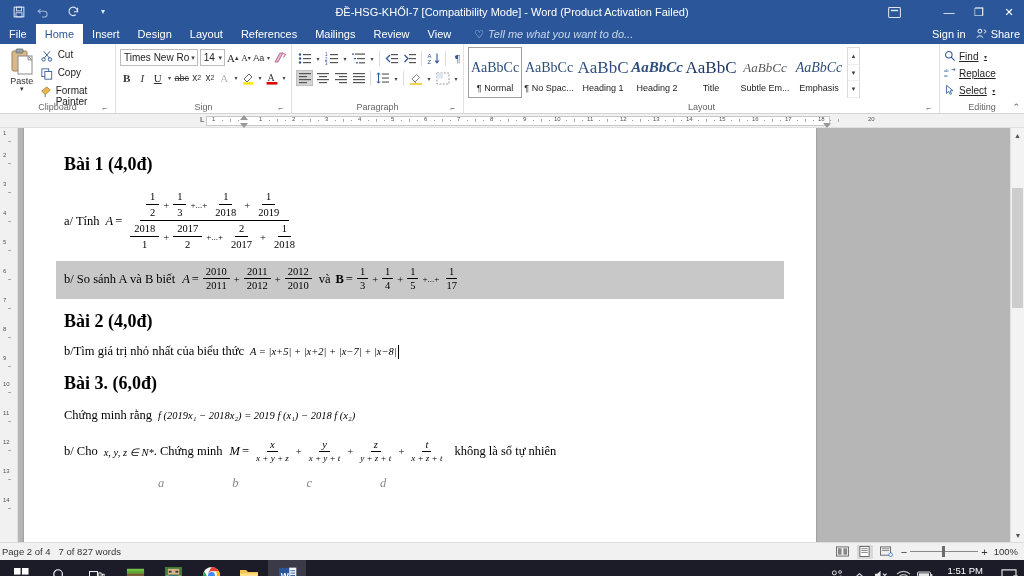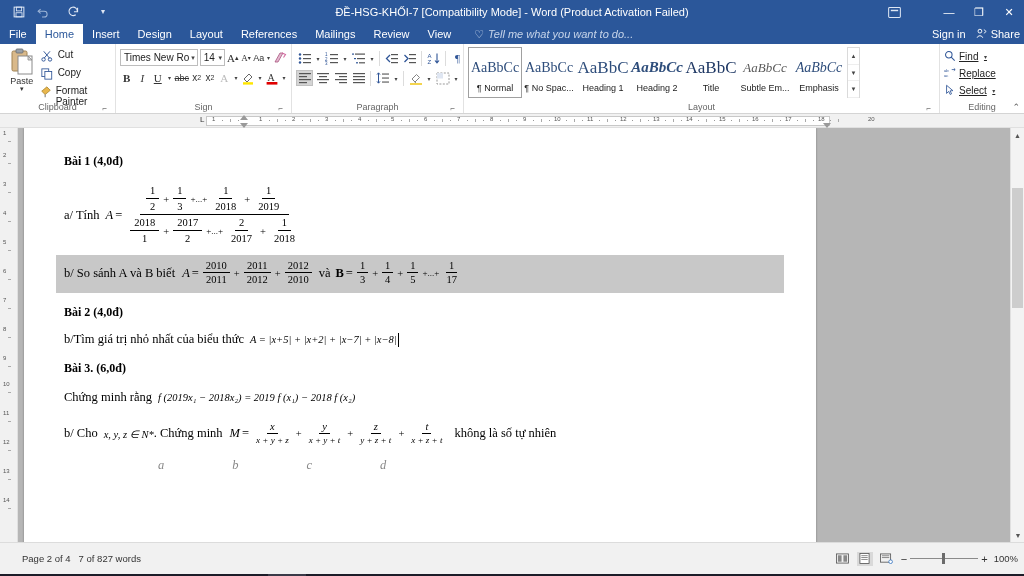--- a/index.html
+++ b/index.html
@@ -170,21 +170,21 @@
   .vtick { position: absolute; left: 3px; font-size: 6px; color: #555; }
   .vdash { position: absolute; left: 8px; width: 3px; height: 1px; background: #aaa; }
 
   .canvas { flex: 1; position: relative; overflow: hidden; background: #b6b6b6; }
   .page {
     position: absolute; left: 6px; top: 0; width: 792px; height: 430px;
     background: #fff; box-shadow: 0 0 2px rgba(0,0,0,.35);
   }
   .doc { padding: 26px 40px 0 40px; font-family: "Liberation Serif", serif; color: #000; }
 
-  .q-head { font-size: 12px; font-weight: bold; margin-bottom: 2px; }
+  .q-head { font-size: 18px; font-weight: bold; margin-bottom: 2px; }
   .q-line { font-size: 12.5px; margin: 10px 0; display: flex; align-items: center; flex-wrap: wrap; }
   .mi { font-family: "Liberation Serif", serif; font-style: italic; }
   .mr { font-family: "Liberation Serif", serif; font-style: normal; }
 
   
   .frac { display: inline-flex; flex-direction: column; align-items: center; vertical-align: middle; margin: 0 2px; }
   .frac .num { border-bottom: 1px solid #000; padding: 0 3px 0px 3px; line-height: 1.15; }
   .frac .den { padding: 1px 3px 0 3px; line-height: 1.15; }
   .bigfrac { display: inline-flex; flex-direction: column; align-items: center; vertical-align: middle; }
   .bigfrac .num { border-bottom: 1px solid #000; padding: 0 4px 1px 4px; }
@@ -200,23 +200,23 @@
 
   .scroll-v {
     position: absolute; right: 0; top: 0; width: 14px; height: 414px;
     background: #f3f3f3; border-left: 1px solid #e0e0e0;
   }
   .sv-up, .sv-dn { height: 14px; display: flex; align-items: center; justify-content: center; font-size: 7px; color: #555; }
   .sv-thumb { position: absolute; top: 60px; left: 1px; width: 11px; height: 120px; background: #cdcdcd; }
 
   
   .statusbar {
-    height: 32px; background: #f1f1f1; border-top: 1px solid #dcdcdc;
+    height: 18px; background: #f1f1f1; border-top: 1px solid #dcdcdc;
     display: flex; align-items: center; font-size: 9.5px; color: #333;
-    padding: 0 22px; position: relative; text-align: center;
+    padding: 0 2px; position: relative; text-align: center;
   }
   .sb-item { padding: 0 8px 0 0; white-space: nowrap; }
   .sb-right { position: absolute; right: 6px; display: flex; align-items: center; gap: 6px; }
   .view-btn { width: 16px; height: 14px; display: flex; align-items: center; justify-content: center; }
   .view-btn.sel { background: #d9d9d9; }
   .zoom-slider { display: flex; align-items: center; gap: 3px; }
   .zs-line { width: 68px; height: 1px; background: #8a8a8a; position: relative; }
   .zs-thumb { position: absolute; left: 32px; top: -5px; width: 3px; height: 11px; background: #6b6b6b; }
 
   

